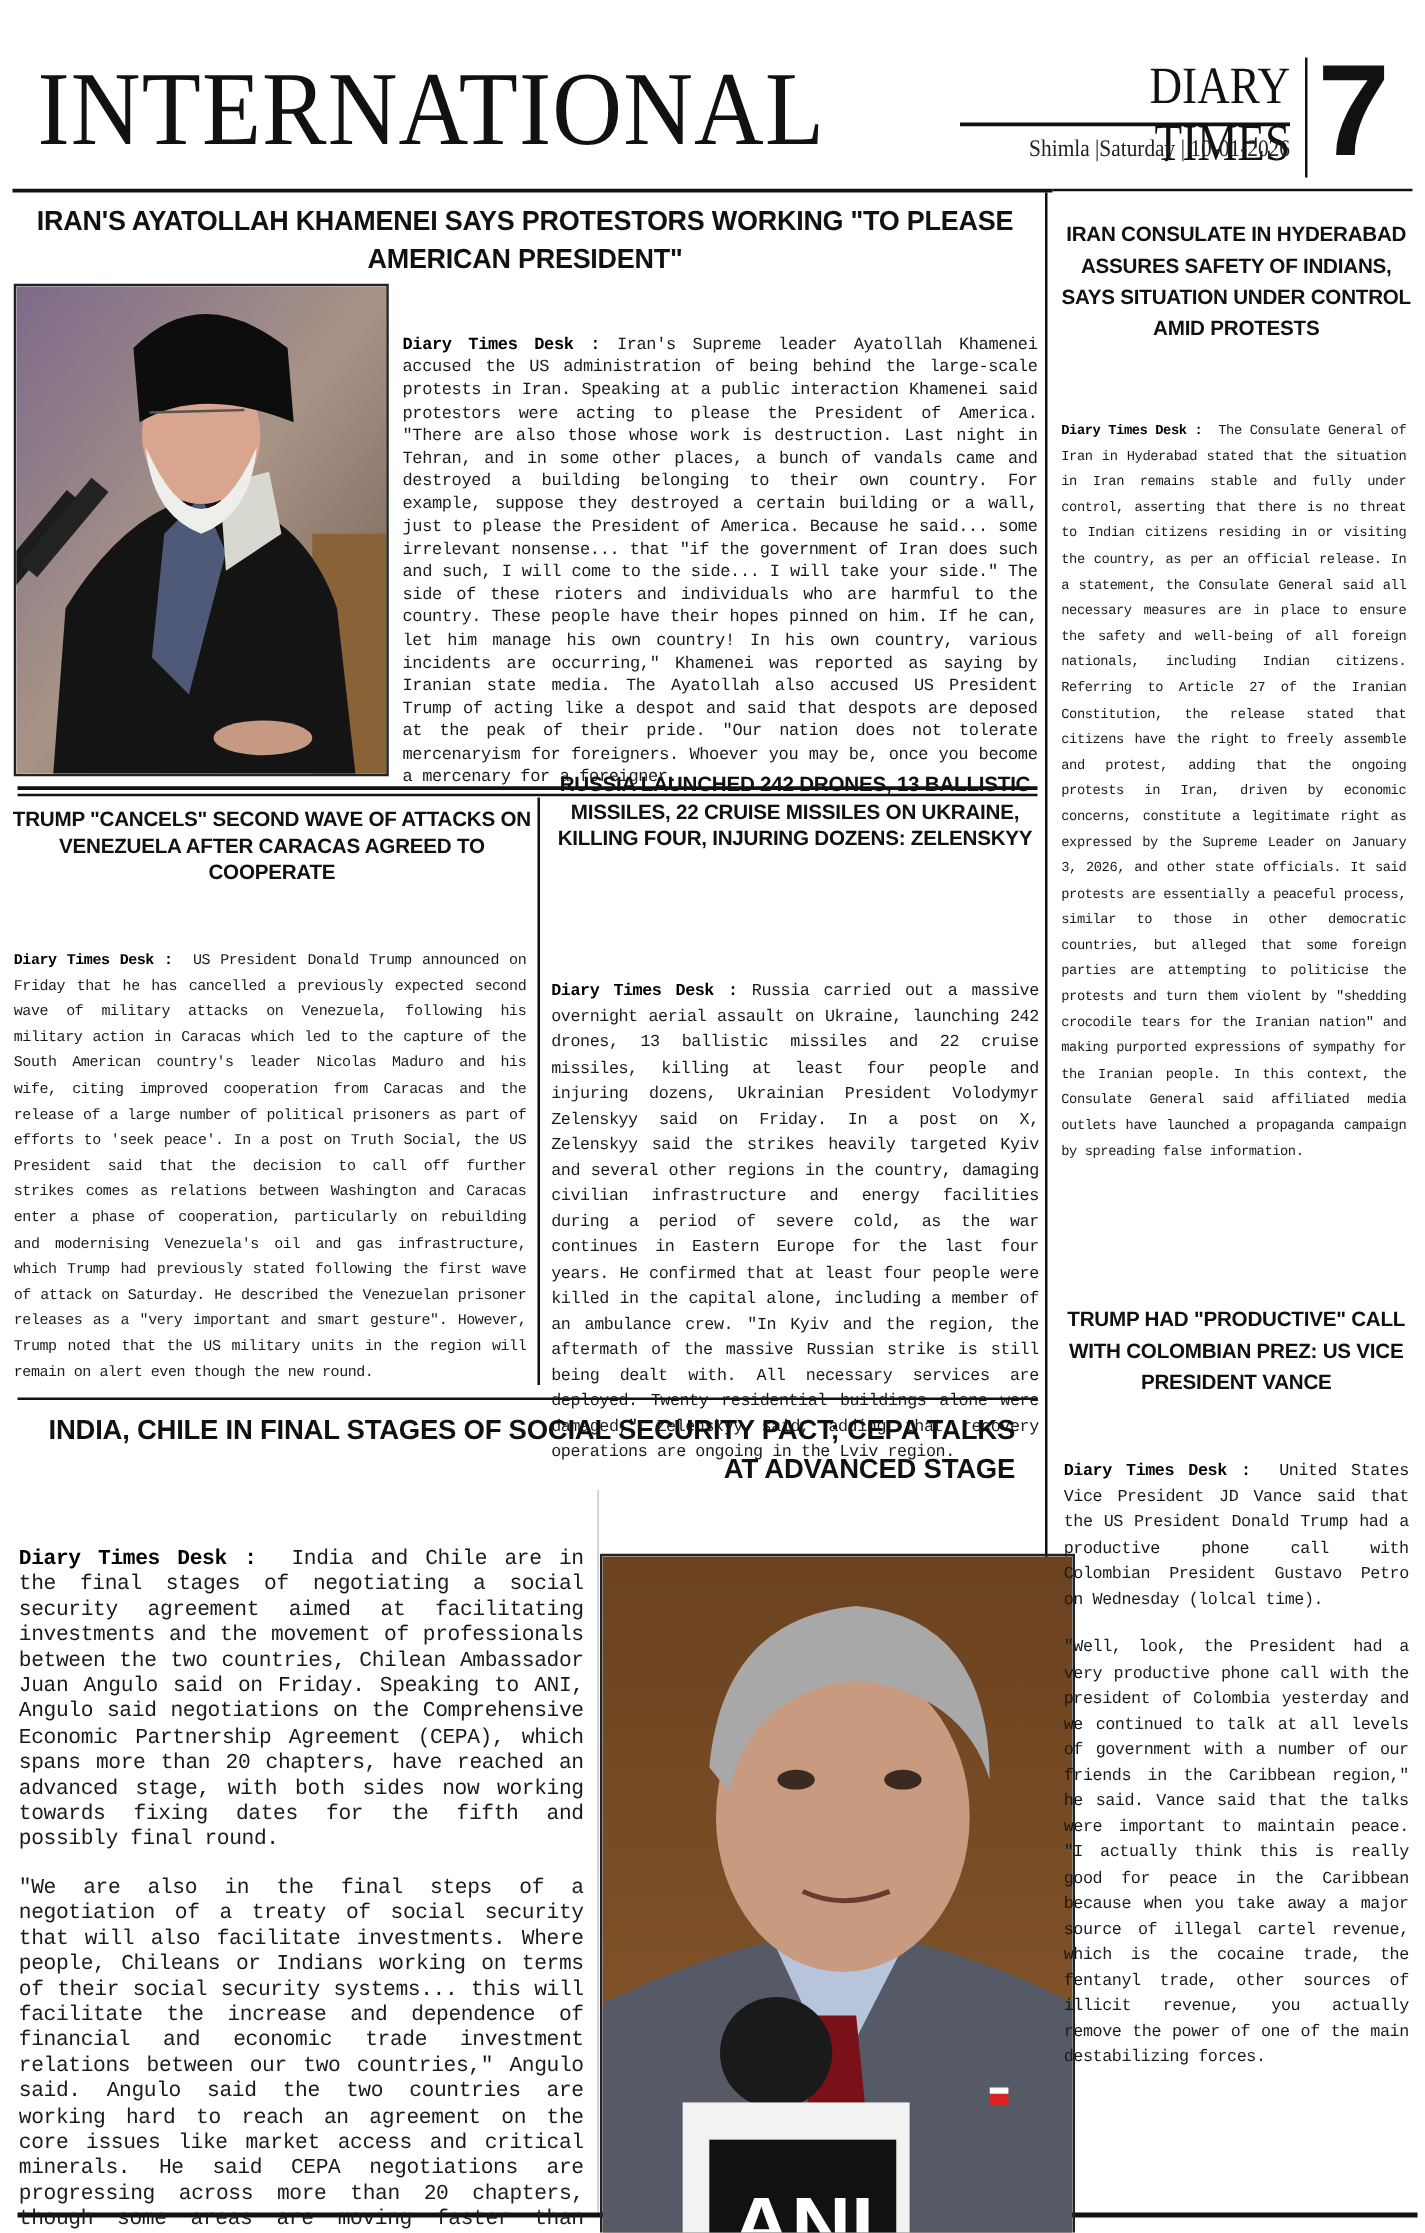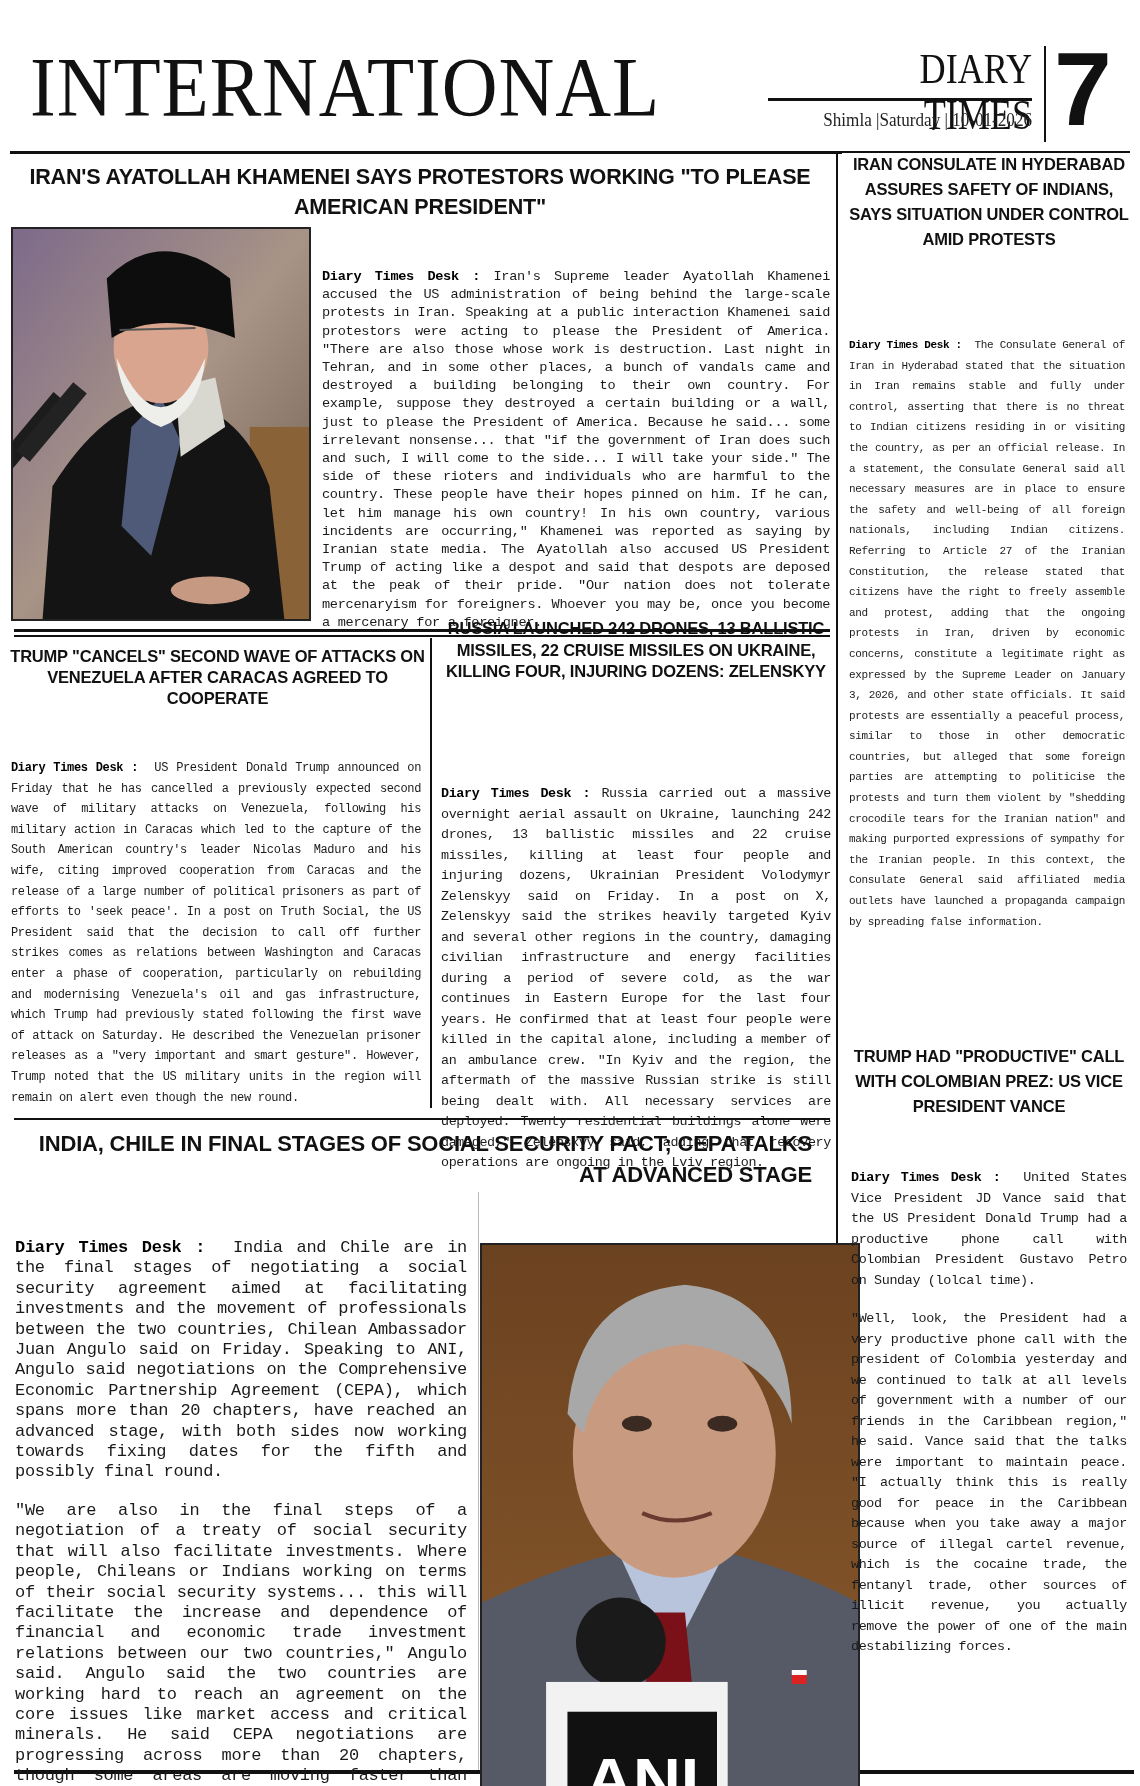--- a/index.html
+++ b/index.html
@@ -28,21 +28,21 @@
 
   .h-venez { left: 10px; top: 646px; width: 415px; font-size: 16.5px; line-height: 21px; }
   .b-venez { left: 11px; top: 715px; width: 410px; font-size: 12px; line-height: 20.6px; letter-spacing: -0.35px; }
 
   .h-russia { left: 440px; top: 618px; width: 392px; font-size: 16.5px; line-height: 21.5px; }
   .b-russia { left: 441px; top: 741px; width: 390px; font-size: 13.4px; line-height: 20.5px; letter-spacing: -0.35px; }
 
   .h-chile { left: 12px; top: 1128px; width: 800px; font-size: 22px; line-height: 31px; text-align: right; }
   .b-chile { left: 15px; top: 1195px; width: 452px; font-size: 17px; line-height: 20.4px; letter-spacing: -0.3px; }
 
-  .h-iran-cons { left: 848px; top: 152px; width: 282px; font-size: 16.5px; line-height: 25px; }
+  .h-iran-cons { left: 848px; top: 176px; width: 282px; font-size: 16.5px; line-height: 25px; }
   .b-iran-cons { left: 849px; top: 292px; width: 276px; font-size: 11px; line-height: 20.6px; letter-spacing: -0.35px; }
 
   .h-vance { left: 848px; top: 1044px; width: 282px; font-size: 16.5px; line-height: 25px; }
   .b-vance { left: 851px; top: 1125px; width: 276px; font-size: 13.4px; line-height: 20.5px; letter-spacing: -0.35px; }
 
   
   .photo { position: absolute; border: 2px solid #222; overflow: hidden; }
   .photo svg { display: block; width: 100%; height: 100%; }
   .photo-khamenei { left: 11px; top: 227px; width: 300px; height: 394px; }
   .photo-angulo { left: 480px; top: 1202px; width: 380px; height: 574px; margin-top: 41px; }
@@ -154,16 +154,16 @@
   <h2 class="headline h-iran-cons">IRAN CONSULATE IN HYDERABAD ASSURES SAFETY OF INDIANS, SAYS SITUATION UNDER CONTROL AMID PROTESTS</h2>
   <div class="body b-iran-cons">
     <b>Diary Times Desk :</b>&nbsp;
     <span>The Consulate General of Iran in Hyderabad stated that the situation in Iran remains stable and fully under control, asserting that there is no threat to Indian citizens residing in or visiting the country, as per an official release. In a statement, the Consulate General said all necessary measures are in place to ensure the safety and well-being of all foreign nationals, including Indian citizens. Referring to Article 27 of the Iranian Constitution, the release stated that citizens have the right to freely assemble and protest, adding that the ongoing protests in Iran, driven by economic concerns, constitute a legitimate right as expressed by the Supreme Leader on January 3, 2026, and other state officials. It said protests are essentially a peaceful process, similar to those in other democratic countries, but alleged that some foreign parties are attempting to politicise the protests and turn them violent by "shedding crocodile tears for the Iranian nation" and making purported expressions of sympathy for the Iranian people. In this context, the Consulate General said affiliated media outlets have launched a propaganda campaign by spreading false information.</span>
   </div>
 </article>
 
 <article>
   <h2 class="headline h-vance">TRUMP HAD "PRODUCTIVE" CALL WITH COLOMBIAN PREZ: US VICE PRESIDENT VANCE</h2>
   <div class="body b-vance">
-    <p><b>Diary Times Desk :</b>&nbsp; <span>United States Vice President JD Vance said that the US President Donald Trump had a productive phone call with Colombian President Gustavo Petro on Sunday (lolcal time).</span></p>
+    <p><b>Diary Times Desk :</b>&nbsp; <span>United States Vice President JD Vance said that the US President Donald Trump had a productive phone call with Colombian President Gustavo Petro on Wednesday (lolcal time).</span></p>
     <p>"Well, look, the President had a very productive phone call with the president of Colombia yesterday and we continued to talk at all levels of government with a number of our friends in the Caribbean region," he said. Vance said that the talks were important to maintain peace. "I actually think this is really good for peace in the Caribbean because when you take away a major source of illegal cartel revenue, which is the cocaine trade, the fentanyl trade, other sources of illicit revenue, you actually remove the power of one of the main destabilizing forces.</p>
   </div>
 </article>
 
 </body></html>

